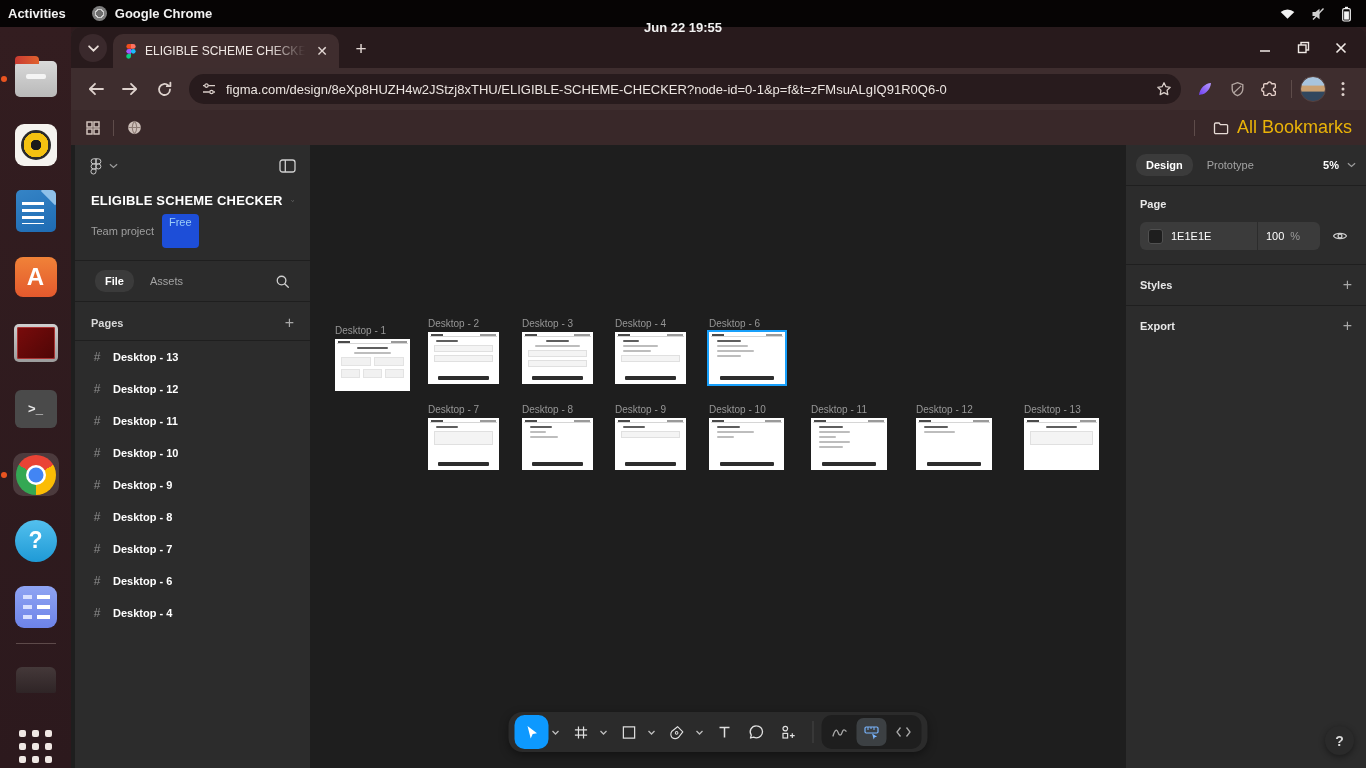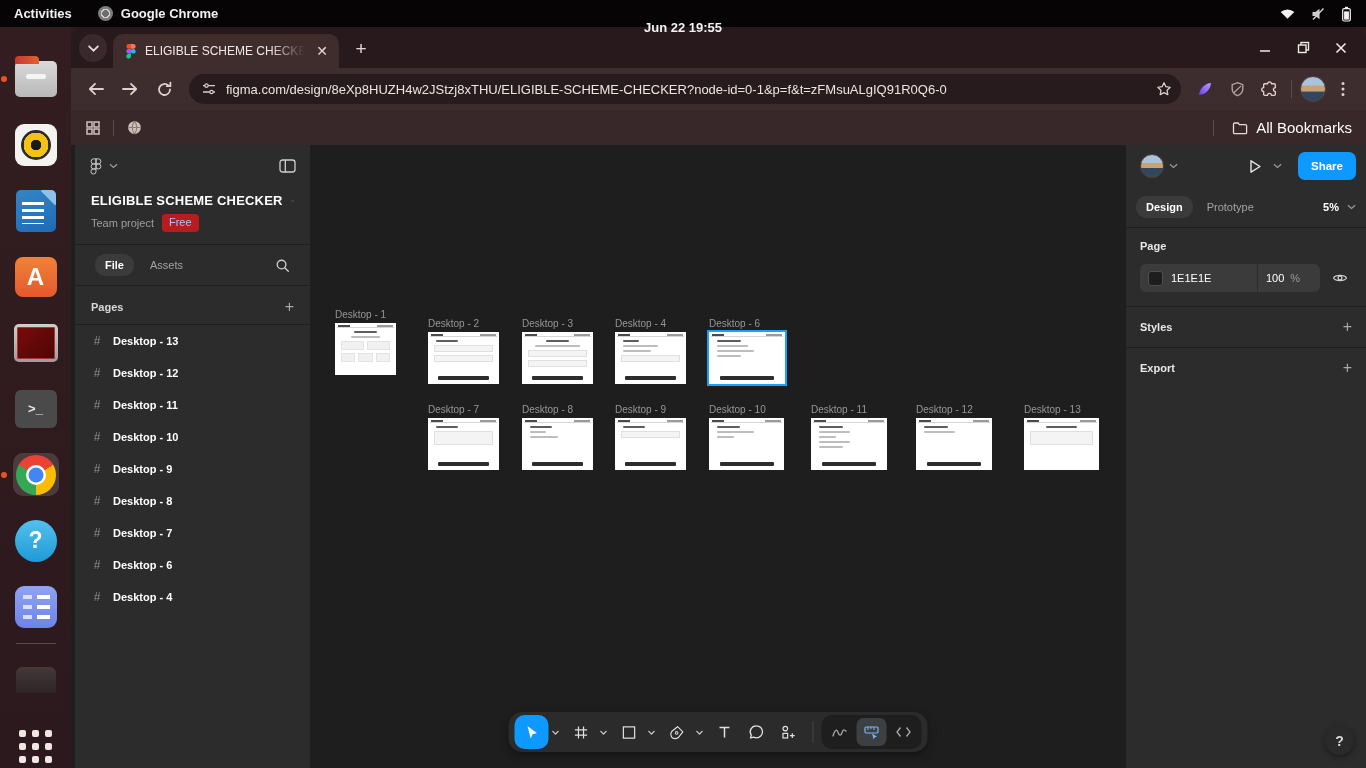--- a/index.html
+++ b/index.html
@@ -3,21 +3,21 @@
 <meta charset="utf-8">
 <style>
   * { margin:0; padding:0; box-sizing:border-box; }
   html,body { width:1366px; height:768px; overflow:hidden; background:#2e1b1e;
     font-family:"Liberation Sans","DejaVu Sans",sans-serif; }
   svg { display:block; }
 
   
   .topbar { position:absolute; left:0; top:0; width:1366px; height:27px; background:#060404;
     color:#f2f2f2; display:flex; align-items:center; font-size:13px; font-weight:600; z-index:50;}
-  .topbar .left { display:flex; align-items:center; gap:26px; padding-left:14px; }
+  .topbar .left { display:flex; align-items:center; gap:26px; padding-left:8px; }
   .chrome-task { display:flex; align-items:center; gap:8px; }
   .mono-chrome { width:15px; height:15px; border-radius:50%;
     background:radial-gradient(circle at 50% 50%, #6e6e6e 0 30%, #cfcfcf 31% 45%, #7e7e7e 46% 100%); }
   .topbar .clock { position:absolute; left:50%; transform:translateX(-50%);margin-top:28px; }
   .topbar .tray { position:absolute; right:14px; display:flex; align-items:center; gap:14px; }
 
   
   .dock { position:absolute; left:0; top:27px; width:71px; height:741px;
     background:linear-gradient(180deg,#331d20,#2c191d); display:flex; flex-direction:column;
     align-items:center; padding-top:30px; gap:23px; z-index:5;}
@@ -96,36 +96,36 @@
   .url { flex:1; color:#ece5e1; font-size:13px; white-space:nowrap; overflow:hidden; }
   .starbtn { width:26px; height:26px; display:flex; align-items:center; justify-content:center; }
   .extbtn { width:28px; height:28px; display:flex; align-items:center; justify-content:center; }
   .tsep { width:1px; height:18px; background:#5e4c4a; margin:0 4px; }
   .avatar { width:26px; height:26px; border-radius:50%;
     background:linear-gradient(180deg,#a8c4dd 0 35%, #caa173 36% 60%, #31475e 61% 100%); border:1px solid #57423f;}
   .kebab { width:26px; height:26px; display:flex; align-items:center; justify-content:center; }
 
   .bookmarksbar { height:35px; background:#392829; display:flex; align-items:center; padding:0 14px; }
   .bm-sep { width:1px; height:16px; background:#5e4c4a; margin:0 12px; }
-  .bm-right { margin-left:auto; display:flex; align-items:center; gap:8px; color:#ffffff; font-size:15px;justify-content:space-between; }
+  .bm-right { margin-left:auto; display:flex; align-items:center; gap:8px; color:#eab308; font-size:18px;justify-content:space-between; }
   .bm-right .vline { width:1px; height:16px; background:#5e4c4a; margin-right:10px; }
 
   
   .figma { position:absolute; left:0; top:118px; width:1295px; height:623px; background:#1e1e1e; }
   .panelL { position:absolute; left:4px; top:0; width:235px; height:100%; background:#2c2c2c;
     color:#e6e6e6; overflow:hidden; }
   .panelR { position:absolute; right:0; top:0; width:240px; height:100%; background:#2c2c2c; color:#e6e6e6; }
   .canvas { position:absolute; left:239px; top:0; right:240px; height:100%; background:#1e1e1e; overflow:hidden; }
 
   .pl-top { height:42px; display:flex; align-items:center; padding:0 14px; gap:6px; }
   .pl-top .spacer { flex:1; }
   .pl-name { display:flex; align-items:center; gap:8px; padding:6px 16px 2px; }
   .pl-name .fname { font-size:13px; font-weight:700; color:#fff; letter-spacing:.2px; white-space:nowrap;}
   .pl-team { display:flex; align-items:center; gap:8px; padding:4px 16px 12px; font-size:11px; color:#9f9f9f; }
-  .badge-free { background:#b91c1c; color:#9ccdf7; border-radius:4px; padding:2px 7px 4px; font-size:11px; }
+  .badge-free { background:#1d4ed8; color:#9ccdf7; border-radius:4px; padding:2px 7px 20px; font-size:11px; }
   .hdiv { height:1px; background:#1f1f1f; }
   .pl-tabs { height:40px; display:flex; align-items:center; gap:6px; padding:0 20px; }
   .pill { padding:5px 10px; border-radius:10px; font-size:11px; font-weight:700; color:#fff; background:#3b3b3b; }
   .ghosttab { padding:5px 10px; font-size:11px; color:#a3a3a3; }
   .pl-tabs .spacer { flex:1; }
   .sect-head { display:flex; align-items:center; padding:12px 16px 8px; font-size:11px; font-weight:700; color:#d9d9d9; }
   .sect-head .spacer { flex:1; }
   .page-item { margin:0 8px; height:30px; background:#3b3b3b; border-radius:6px; display:flex;
     align-items:center; padding:0 10px; font-size:11px; font-weight:700; color:#fff; }
   .plancard { margin:10px 8px 12px; background:#343434; border-radius:8px; overflow:hidden; }
@@ -493,21 +493,21 @@
           <span class="lname">Desktop - 6</span>
         </div>
       <div class="layer-row">
           <span class="hash">#</span>
           <span class="lname">Desktop - 4</span>
         </div>
     </aside>
 
     <main class="canvas">
 
-      <div class="frame" style="left:25px;top:164px;width:61px">
+      <div class="frame" style="left:25px;top:180px;width:75px">
         <div class="flabel">Desktop - 1</div>
         <div class="thumb">
             <div class="t-nav"></div>
             <div class="t-l dark w45"></div>
             <div class="t-l w55"></div>
             <div class="t-cards">
               <i></i>
               <i></i>
             </div>
             <div class="t-cards">
@@ -706,37 +706,20 @@
             <svg width="16" height="12" viewBox="0 0 16 12">
                 <polyline points="5,1.5 1.5,6 5,10.5" fill="none" stroke="#a8a8a8" stroke-width="1.3"></polyline>
                 <polyline points="11,1.5 14.5,6 11,10.5" fill="none" stroke="#a8a8a8" stroke-width="1.3"></polyline>
               </svg>
           </span>
         </span>
       </div>
     </main>
 
     <aside class="panelR">
-      <div class="pr-top">
-        <span class="avatar" style="width:24px;height:24px"></span>
-        <svg width="9" height="6" viewBox="0 0 10 6">
-            <polyline points="1,1 5,4.6 9,1" fill="none" stroke="#9a9a9a" stroke-width="1.4"></polyline>
-          </svg>
-        <span class="spacer"></span>
-        <span class="iconbtn" style="width:26px;height:26px">
-          <svg width="14" height="15" viewBox="0 0 14 15">
-              <path d="M3 1.8 12 7.5 3 13.2Z" fill="none" stroke="#e6e6e6" stroke-width="1.4" stroke-linejoin="round"></path>
-            </svg>
-        </span>
-        <svg width="9" height="6" viewBox="0 0 10 6">
-            <polyline points="1,1 5,4.6 9,1" fill="none" stroke="#9a9a9a" stroke-width="1.4"></polyline>
-          </svg>
-        <span style="width:6px"></span>
-        <span class="share">Share</span>
-      </div>
       <div class="pr-tabs">
         <span class="pill">Design</span>
         <span class="ghosttab">Prototype</span>
         <span class="spacer"></span>
         <span class="zoomlbl">5%</span>
         <svg width="9" height="6" viewBox="0 0 10 6" style="margin-left:4px">
             <polyline points="1,1 5,4.6 9,1" fill="none" stroke="#9a9a9a" stroke-width="1.4"></polyline>
           </svg>
       </div>
       <div class="hdiv"></div>

